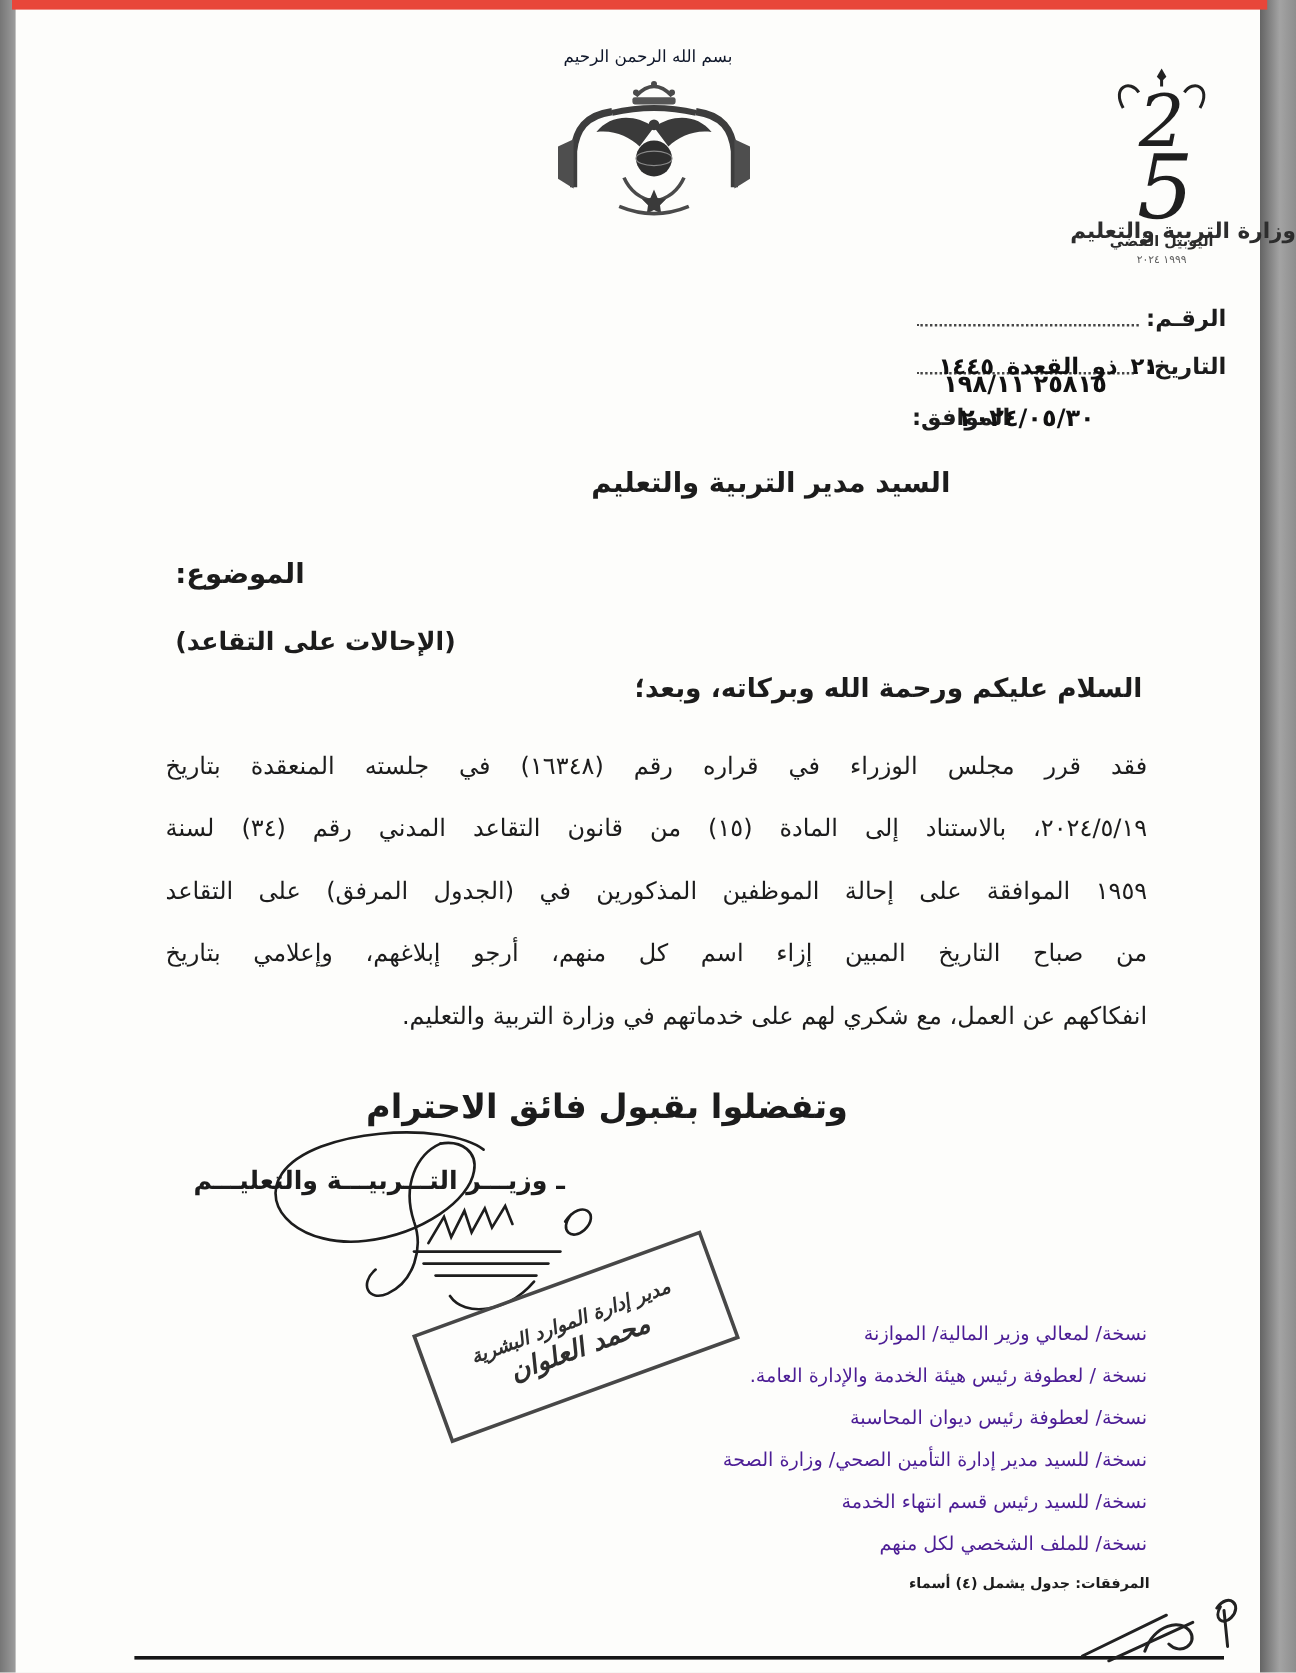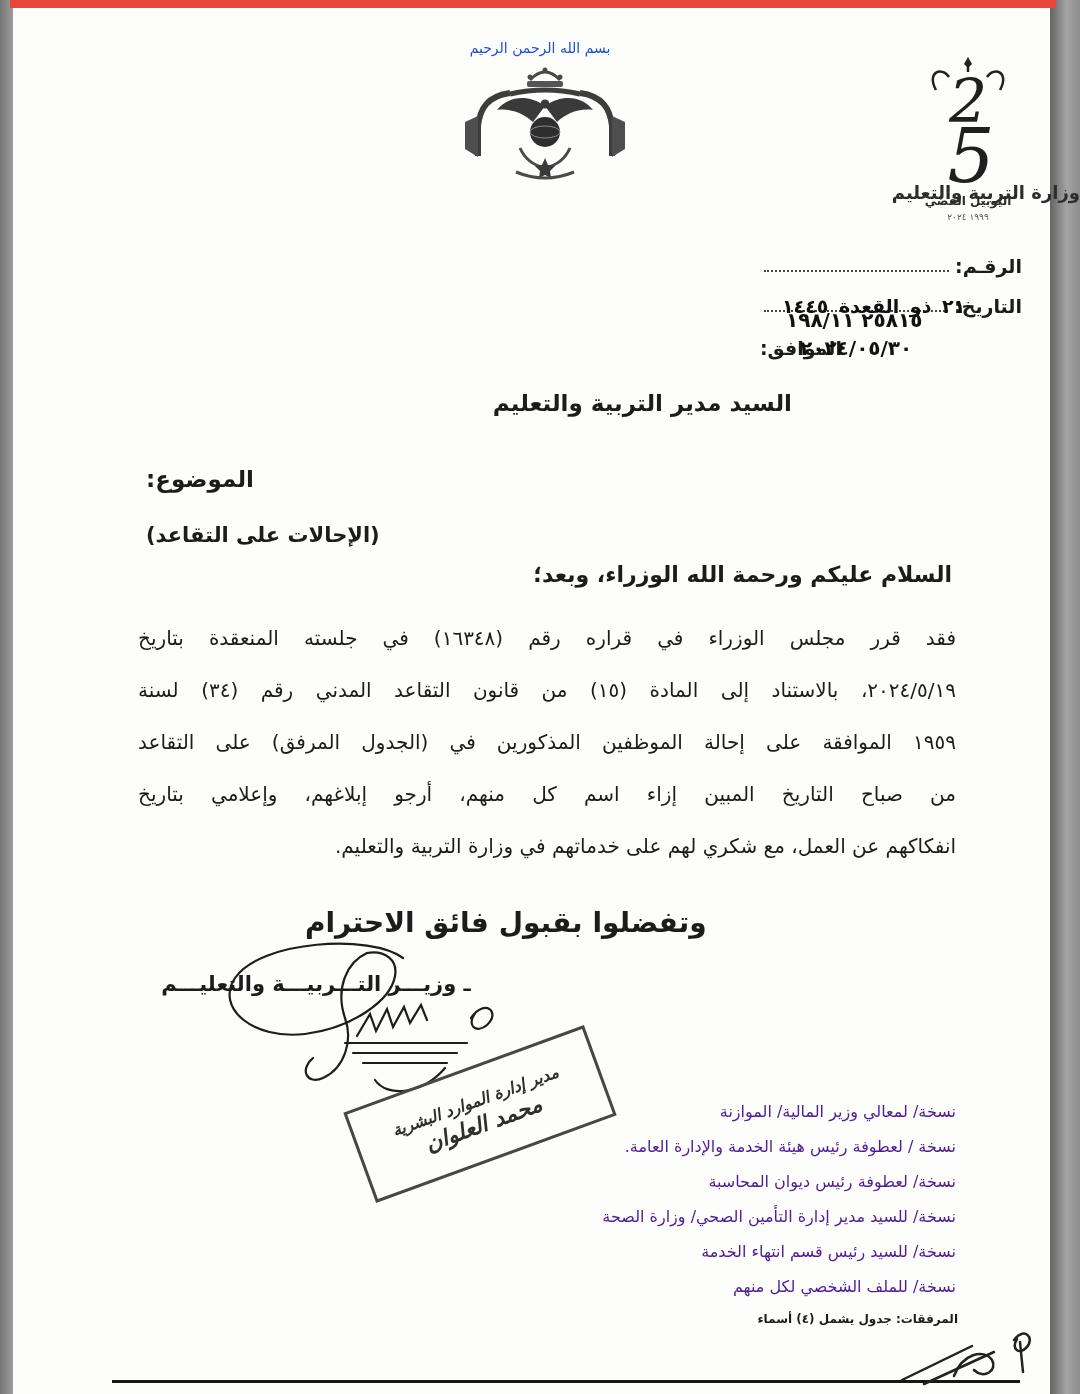--- a/index.html
+++ b/index.html
@@ -11,21 +11,21 @@
   }
   
   .edge-left  { position:absolute; left:0; top:0; width:13px; height:100%;
                 background:linear-gradient(to right,#767676,#9d9d9d); }
   .edge-right { position:absolute; right:0; top:0; width:30px; height:100%;
                 background:linear-gradient(to right,#646464,#a3a3a3 55%,#8e8e8e); }
   .top-bar    { position:absolute; top:0; left:10px; right:24px; height:8px; z-index:6; }
 
   
   .basmala { position:absolute; top:40px; left:0; right:0; text-align:center;
-             font-size:14px; color:#1d4ed8; }
+             font-size:14px; color:#0f172a; }
   .coat    { position:absolute; top:64px; left:450px; }
   .ministry-name { position:absolute; top:182px; left:0; right:0; text-align:right;
              font-size:18px; font-weight:bold; color:#2d2d2d; }
   .jubilee { position:absolute; top:56px; left:910px; width:116px; text-align:center; }
   .jubilee-title { font-size:12px; font-weight:bold; color:#2b2b2b; margin-top:-4px; }
   .jubilee-years { font-size:9px; color:#5a5a5a; letter-spacing:3px; margin-top:4px; }
 
   
   .ref-fields { position:absolute; top:255px; right:58px; width:262px; height:120px;
                 font-weight:bold; font-size:19px; }
@@ -140,21 +140,21 @@
       <span class="dots"></span>
     </div>
     <span class="ref-value val-greg" dir="ltr">٢٠٢٤/٠٥/٣٠</span>
   </div>
 
   <div class="addressee">السيد مدير التربية والتعليم</div>
 
   <div class="subject-label">الموضوع:</div>
   <div class="subject-value">(الإحالات على التقاعد)</div>
 
-  <div class="greeting">السلام عليكم ورحمة الله الوزراء، وبعد؛</div>
+  <div class="greeting">السلام عليكم ورحمة الله وبركاته، وبعد؛</div>
 
   <div class="body-text">
     <div class="body-line">فقد قرر مجلس الوزراء في قراره رقم (١٦٣٤٨) في جلسته المنعقدة بتاريخ</div>
     <div class="body-line">٢٠٢٤/٥/١٩، بالاستناد إلى المادة (١٥) من قانون التقاعد المدني رقم (٣٤) لسنة</div>
     <div class="body-line">١٩٥٩ الموافقة على إحالة الموظفين المذكورين في (الجدول المرفق) على التقاعد</div>
     <div class="body-line">من صباح التاريخ المبين إزاء اسم كل منهم، أرجو إبلاغهم، وإعلامي بتاريخ</div>
     <div class="body-line last">انفكاكهم عن العمل، مع شكري لهم على خدماتهم في وزارة التربية والتعليم.</div>
   </div>
 
   <div class="closing">وتفضلوا بقبول فائق الاحترام</div>

